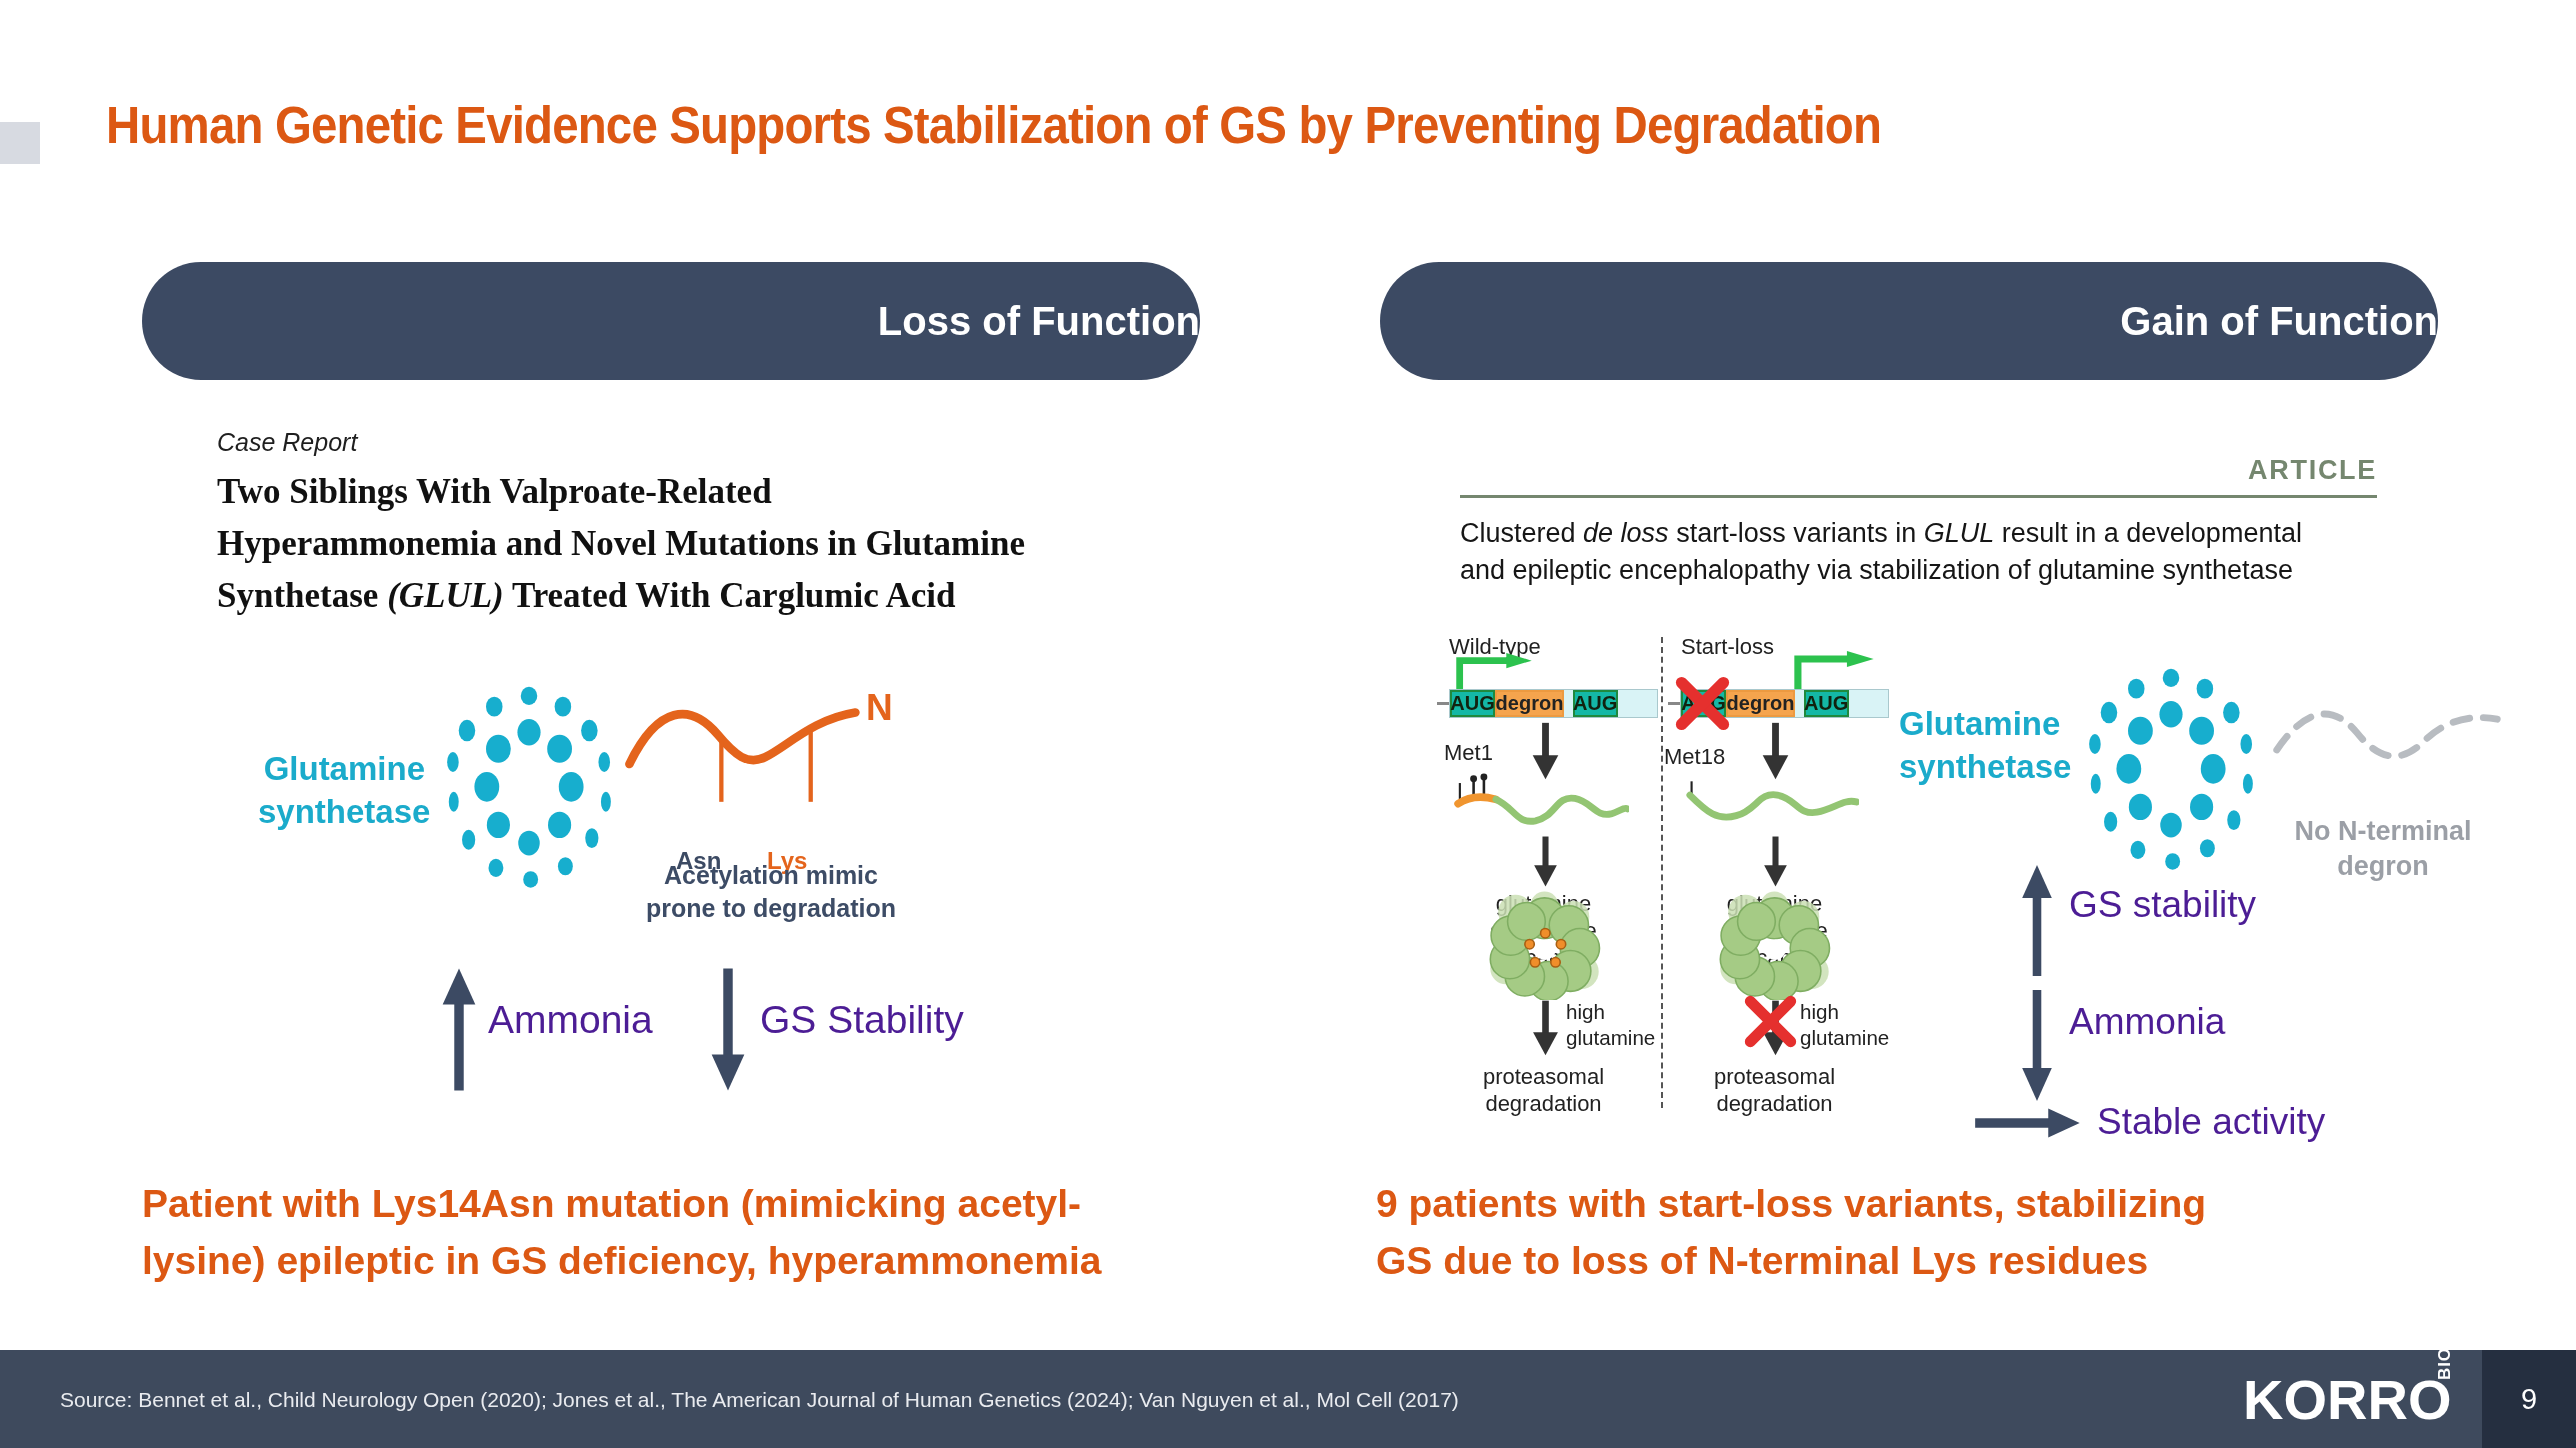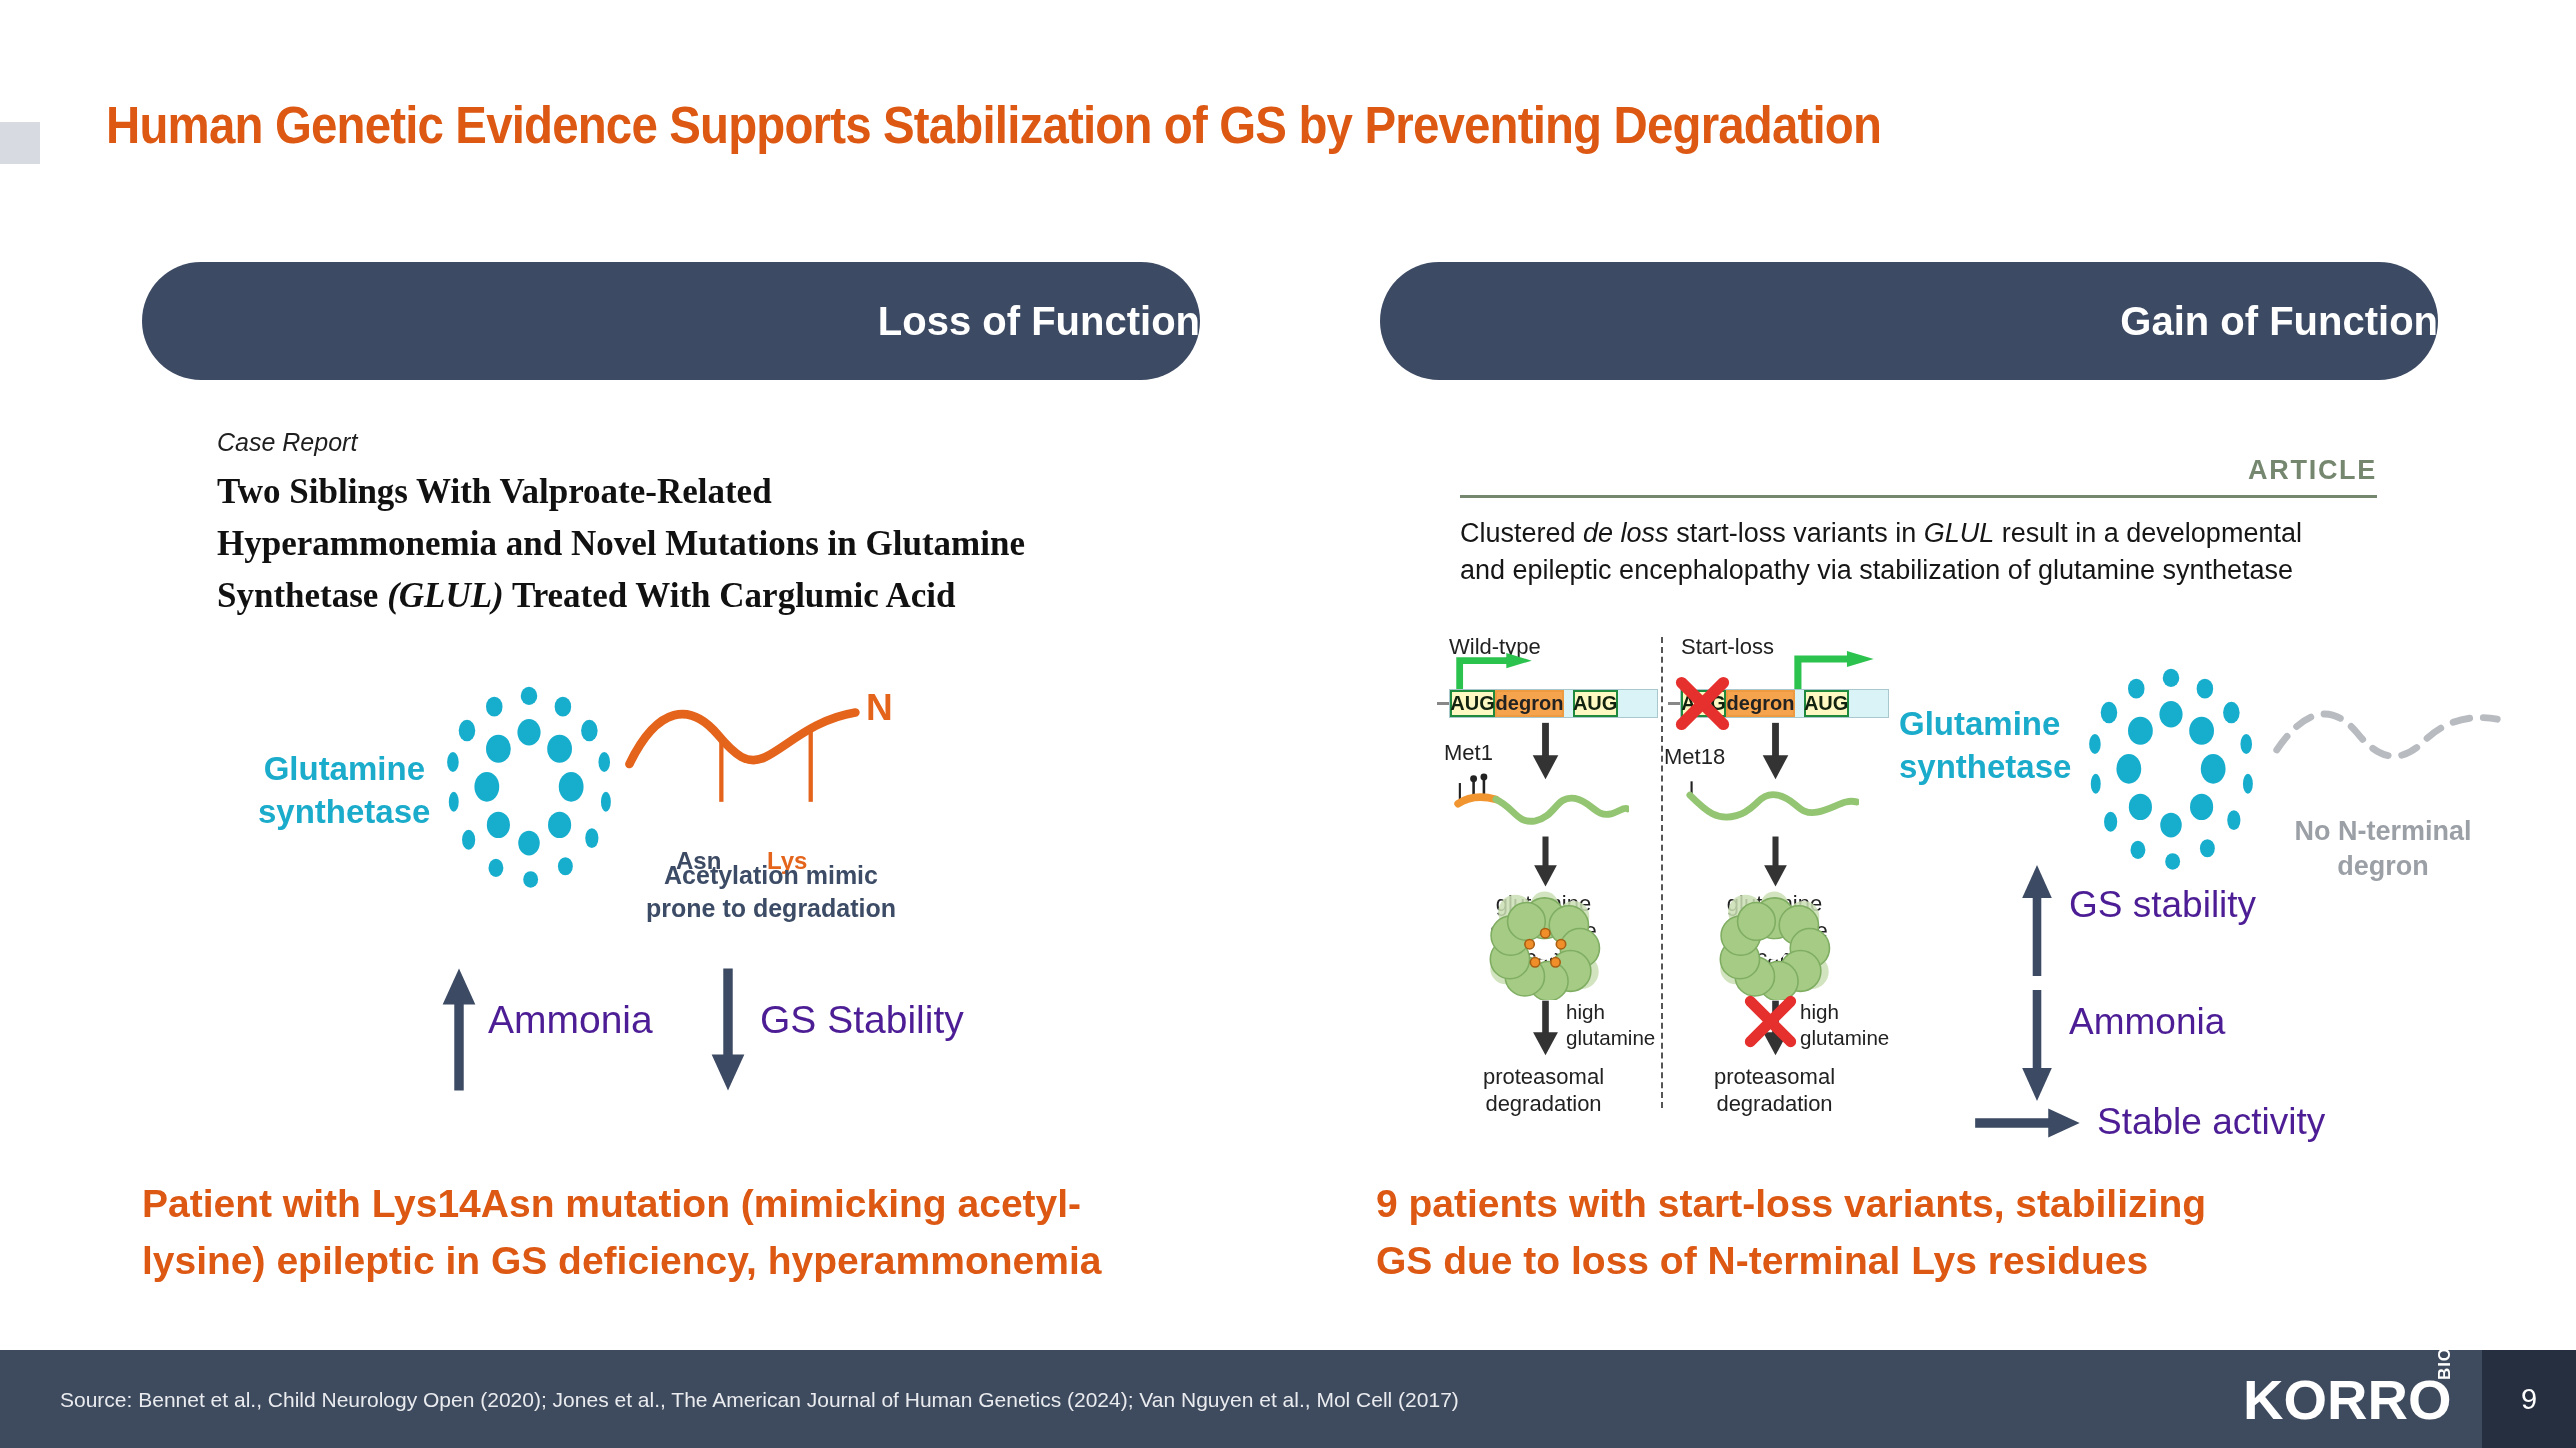--- a/index.html
+++ b/index.html
@@ -33,21 +33,21 @@
   .article-rule{left:1460px;top:495px;width:917px;height:3.4px;background:#75876F;}
   .sans-title{left:1460px;top:515px;width:979px;font-size:27px;color:#161616;line-height:37px;}
   .sans-title i{font-style:italic;}
 
   .pathway-label{font-size:22px;color:#222;}
   .dash-sep{left:1661px;top:637px;height:471px;width:0;border-left:2.6px dashed #555;}
 
   .genebar{display:flex;height:29px;background:#D9F3F6;border:0.9px solid #A9C8CD;box-sizing:border-box;}
   .gb{display:flex;align-items:center;justify-content:center;font-weight:700;font-size:20px;
       color:#11220f;height:100%;box-sizing:border-box;}
-  .gb-aug{width:45px;background:#fef9c3;border:2.6px solid #1F8A3E;}
+  .gb-aug{width:45px;background:#14b8a6;border:2.6px solid #1F8A3E;}
   .gb-degron{width:69px;background:#F5A44D;border:2.6px solid #ED9A40;color:#222;}
   .gb-spacer{width:8.6px;} .gb-tail{width:39px;}
   .gb-lead{width:12px;height:2.6px;background:#888;}
 
   .small-cap{font-size:22px;color:#222;line-height:27px;text-align:center;width:189px;}
   .tiny-cap{font-size:20.6px;color:#222;line-height:26px;}
 
   .gray-label{width:240px;text-align:center;font-size:27px;font-weight:700;color:#9B9FA6;line-height:35px;}
 
   .footer{left:0;top:1350px;width:2576px;height:99px;background:#3E4A5D;}

